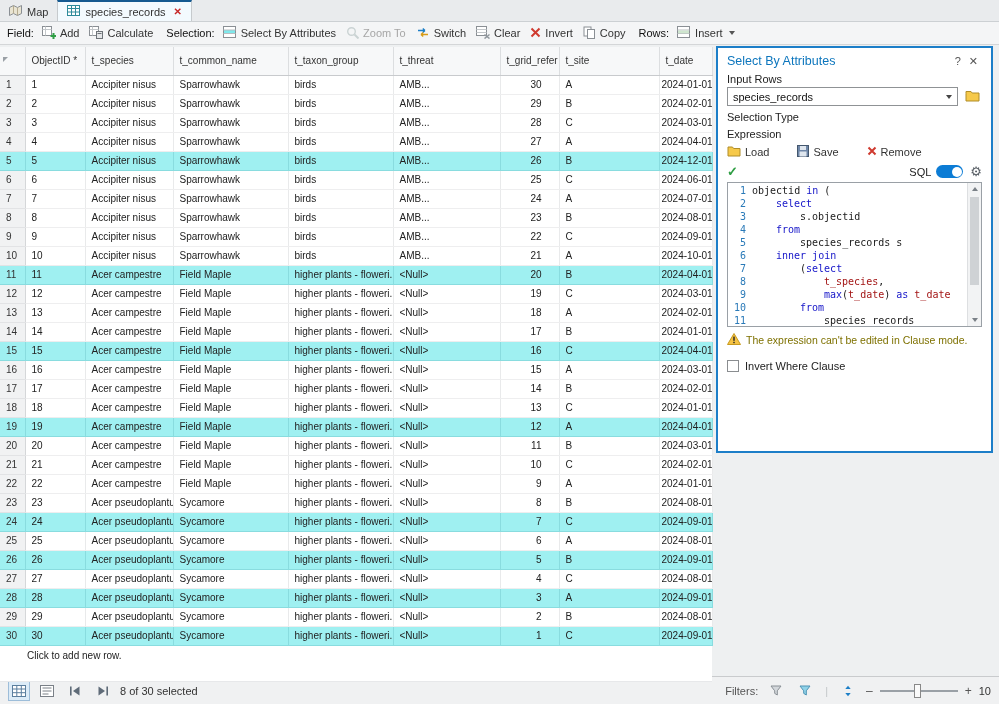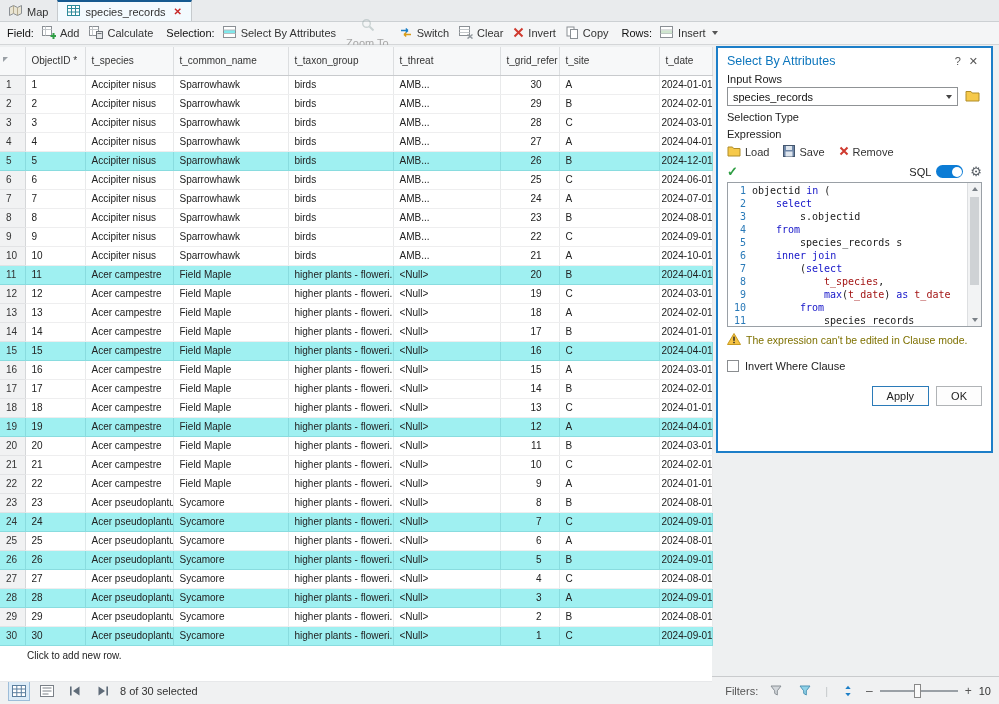--- a/index.html
+++ b/index.html
@@ -14,21 +14,21 @@
   .tabbar { height:22px; background:#e9ebed; display:flex; align-items:stretch; border-bottom:1px solid #ccd0d3; }
   .tab { display:inline-flex; align-items:center; gap:5px; padding:0 9px; font-size:11px; color:#333; border-top:2px solid transparent; }
   .tab.active { background:#f3fafe; border-top:2px solid #155a91; border-left:1px solid #c6cacd; border-right:1px solid #c6cacd; }
   .tab-close { color:#c62828; font-weight:bold; font-size:10px; margin-left:3px; }
 
   
   .toolbar { height:23px; background:#f4f5f6; border-bottom:1px solid #d4d6d8; display:flex; align-items:center; padding:0 5px; font-size:11px; }
   .tb-label { margin:0 3px 0 8px; color:#111; }
   .tb-label.first { margin-left:2px; }
   .tb-btn { display:inline-flex; align-items:center; gap:4px; padding:2px 5px; color:#333; white-space:nowrap; }
-  .tb-btn.disabled { color:#a6a6a6;flex-direction:column; }
+  .tb-btn.disabled { color:#a6a6a6; }
   .tb-btn.disabled svg { opacity:.45; }
   .caret-down { width:0; height:0; border-left:3.5px solid transparent; border-right:3.5px solid transparent; border-top:4px solid #555; display:inline-block; margin-left:2px; }
 
   
   .content { position:relative; height:631px; background:#eef0f1; }
 
   .table-wrap { position:absolute; left:0; top:2px; width:712px; background:#eef0f1; }
   table { border-collapse:collapse; table-layout:fixed; width:712px; font-size:10px; background:#fff; }
   th { background:#f7f8f9; font-weight:normal; font-size:10px; text-align:left; height:28px;
        border-right:1px solid #dcdee0; border-bottom:1px solid #c8cacd; padding:0 0 0 6px; color:#333;
@@ -51,21 +51,21 @@
   .panel-title { color:#0d76bd; font-size:12.5px; flex:1; }
   .panel-hbtn { color:#555; font-size:11px; padding:0 4px; }
   .fld-label { margin:5px 0 2px 0; color:#222; }
   .combo { height:19px; border:1px solid #8f9295; background:#fff; display:flex; align-items:center;
            padding-left:5px; font-size:11px; color:#111; }
   .combo .spacer { flex:1; }
   .combo-arrow { width:0; height:0; border-left:3.5px solid transparent; border-right:3.5px solid transparent; border-top:4px solid #444; margin-right:5px; }
   .input-rows-line { display:flex; align-items:center; gap:4px; }
   .input-rows-line .combo { width:231px; }
   .icon-btn { display:inline-flex; align-items:center; justify-content:center; width:20px; height:19px; }
-  .expr-toolbar { display:flex; align-items:center; gap:14px; margin-top:5px; }
+  .expr-toolbar { display:flex; align-items:center; gap:28px; margin-top:5px; }
   .expr-btn { display:inline-flex; align-items:center; gap:4px; color:#333; }
   .sql-row { display:flex; align-items:center; margin-top:5px; }
   .check-glyph { color:#2f9e44; font-weight:bold; font-size:13px; }
   .sql-row .spacer { flex:1; }
   .sql-label { font-size:11px; color:#222; margin-right:5px; }
   .toggle { width:27px; height:13px; border-radius:7px; background:#0c7cd5; position:relative; margin-right:7px; }
   .toggle-knob { position:absolute; right:1.5px; top:1.5px; width:10px; height:10px; border-radius:50%; background:#fff; }
   .gear-glyph { font-size:13px; color:#5a6067; line-height:1; }
 
   .code-box { margin-top:3px; border:1px solid #9aa0a6; height:145px; position:relative; background:#fff; }
@@ -678,24 +678,20 @@
             <rect x="6.3" y="8.8" width="1.4" height="1.4" fill="#222"></rect>
           </svg></span>
       <span>The expression can't be edited in Clause mode.</span>
     </div>
 
     <div class="checkbox-row">
       <span class="checkbox"></span>
       <span>Invert Where Clause</span>
     </div>
 
-    <div class="panel-buttons">
-      <span class="btn primary">Apply</span>
-      <span class="btn">OK</span>
-    </div>
   </div>
 </div>
 
 <div class="statusbar">
   <span class="sb-btn active">
     <svg width="14" height="12">
         <rect x="0.5" y="0.5" width="13" height="11" fill="#fff" stroke="#5b7globalThis" stroke-width="0"></rect>
         <rect x="0.5" y="0.5" width="13" height="11" fill="#fff" stroke="#5b7e9e"></rect>
         <path d="M0.5 4 H13.5 M0.5 7.7 H13.5 M4.8 0.5 V11.5 M9.3 0.5 V11.5" stroke="#5b7e9e"></path>
       </svg>

